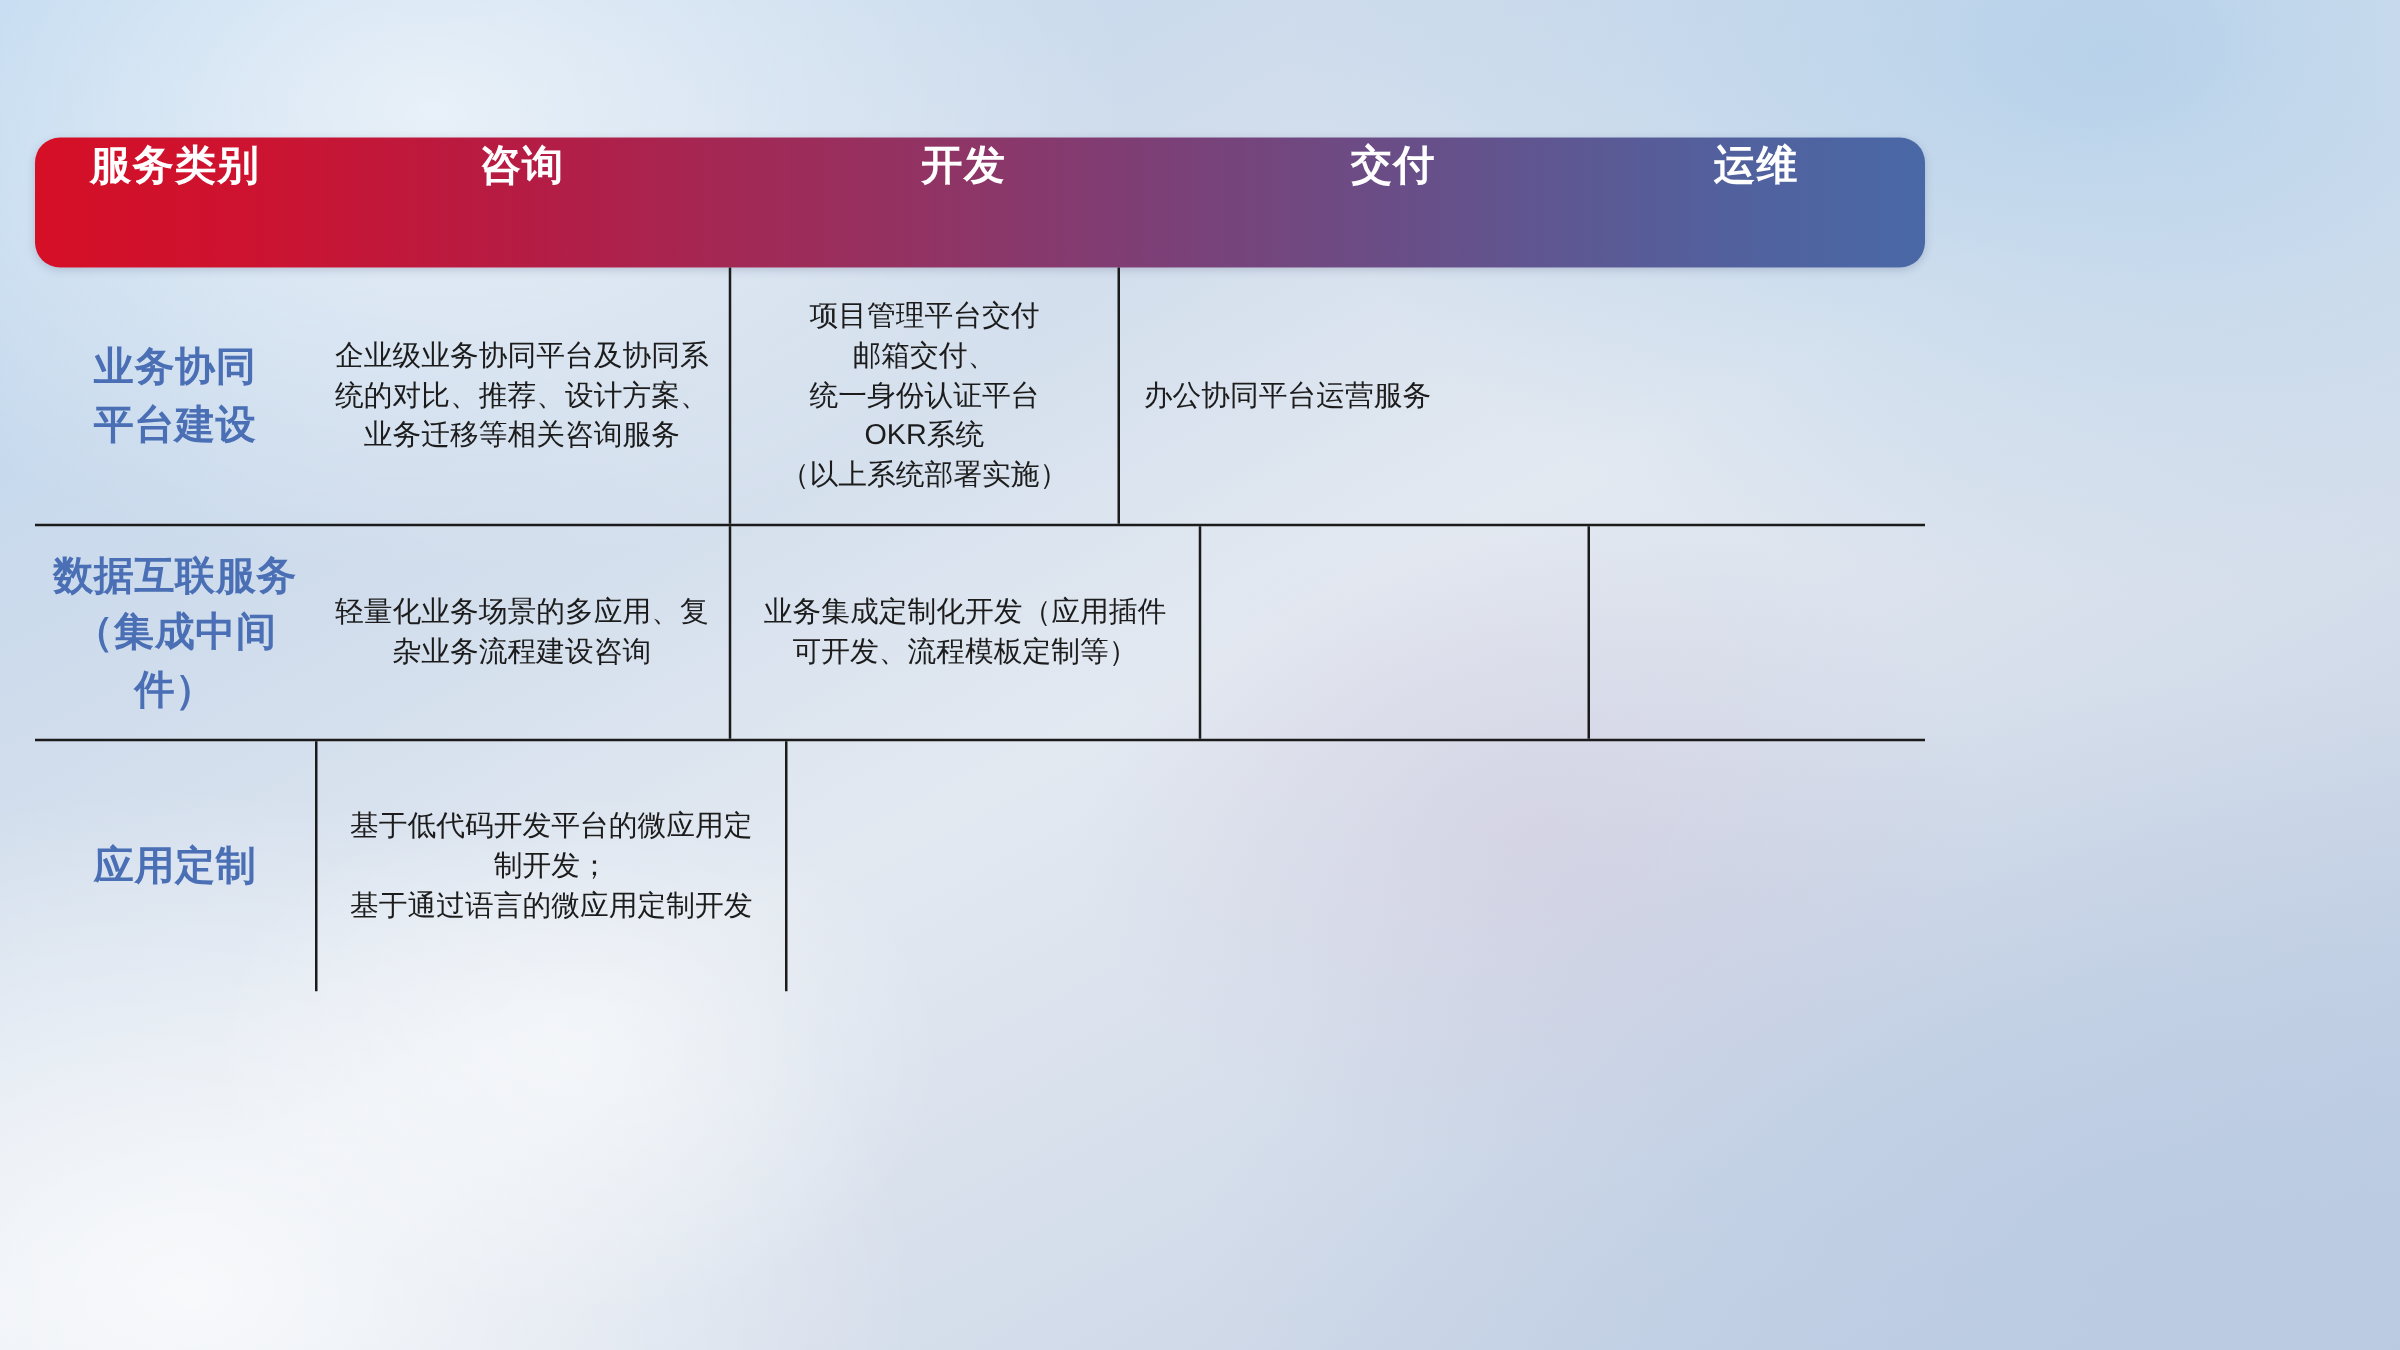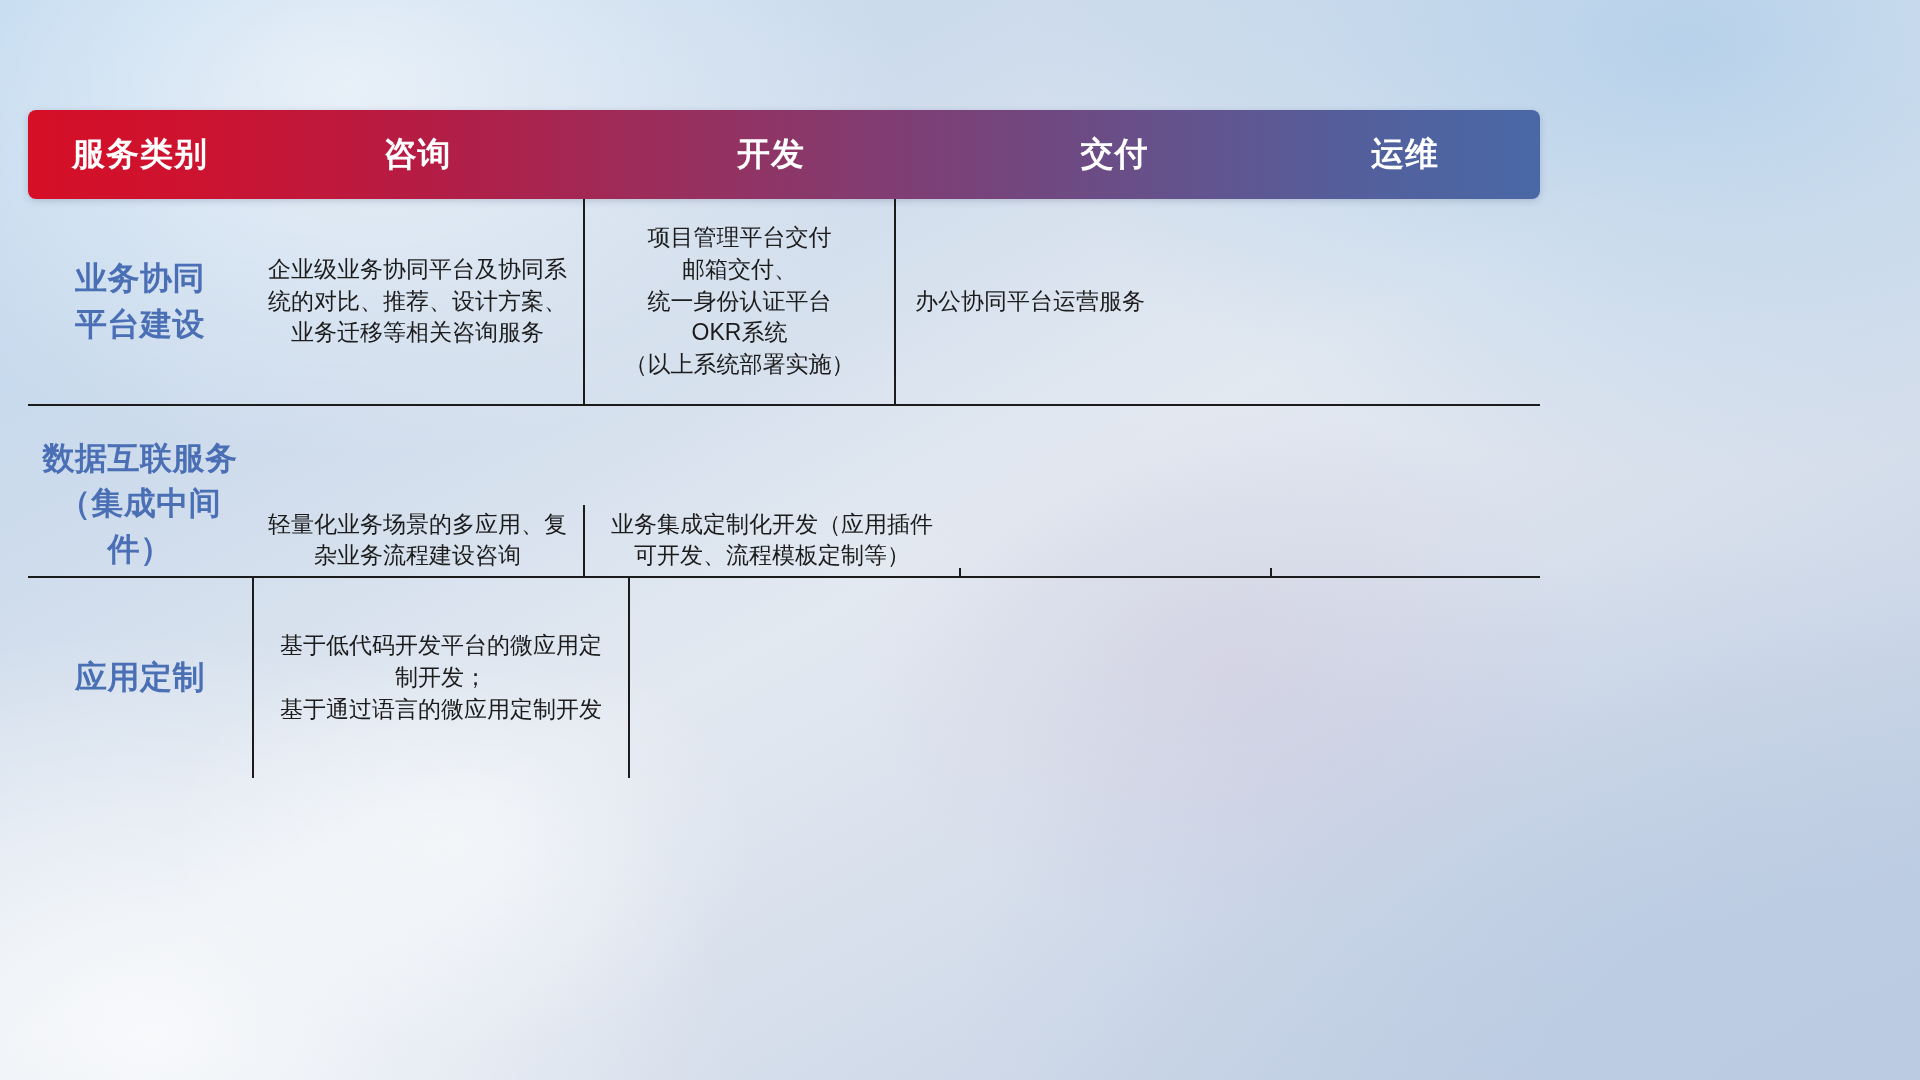--- a/index.html
+++ b/index.html
@@ -37,33 +37,33 @@
   
   #table-wrap {
     position: absolute;
     left: 28px;
     top: 110px;
     width: 1512px;
   }
 
   
   .header-bar {
-    height: 89px;
-    border-radius: 8px;
+    height: 104px;
+    border-radius: 20px;
     background: linear-gradient(90deg,
         #d50f26 0%,
         #cd1330 11%,
         #b51c44 26%,
         #97305f 44%,
         #7b4077 60%,
         #64528c 76%,
         #51619e 90%,
         #4a68a6 100%);
     display: flex;
-    align-items: center;
+    align-items: flex-start;
     box-shadow: 0 2px 7px rgba(60,70,110,0.22);
   }
   .header-cell {
     color: #ffffff;
     font-size: 33px;
     font-weight: bold;
     text-align: center;
     letter-spacing: 1px;
     white-space: nowrap;
   }
@@ -74,21 +74,21 @@
     display: flex;
     position: relative;
   }
   .row + .row { border-top: 2.5px solid #1b1b1b; }
   .cell {
     box-sizing: border-box;
     display: flex;
     align-items: center;
     justify-content: center;
     text-align: center;
-    padding: 4px 14px;
+    padding: 24px 14px;
     font-size: 23px;
     color: #1c1c1c;
     line-height: 1.38;
     white-space: pre-line;
   }
   .cell.divider-left { border-left: 2.5px solid #1b1b1b; }
   .cell.rowlabel {
     color: #4a6fb5;
     font-weight: bold;
     font-size: 32px;
@@ -97,21 +97,21 @@
   }
 
   
   .col-0 { width: 224px; }
   .col-1 { width: 331px; }
   .col-2 { width: 376px; }
   .col-3 { width: 311px; }
   .col-4 { width: 270px; }
 
   .row-0 { height: 205px; }
-  .row-1 { height: 170px; align-items: flex-end; }
+  .row-1 { height: 170px; }
   .row-2 { height: 200px; }
 </style>
 </head>
 <body>
 
 <div id="bg-base"></div>
 <div id="bg-sheen"></div>
 
 <div id="table-wrap">
 

